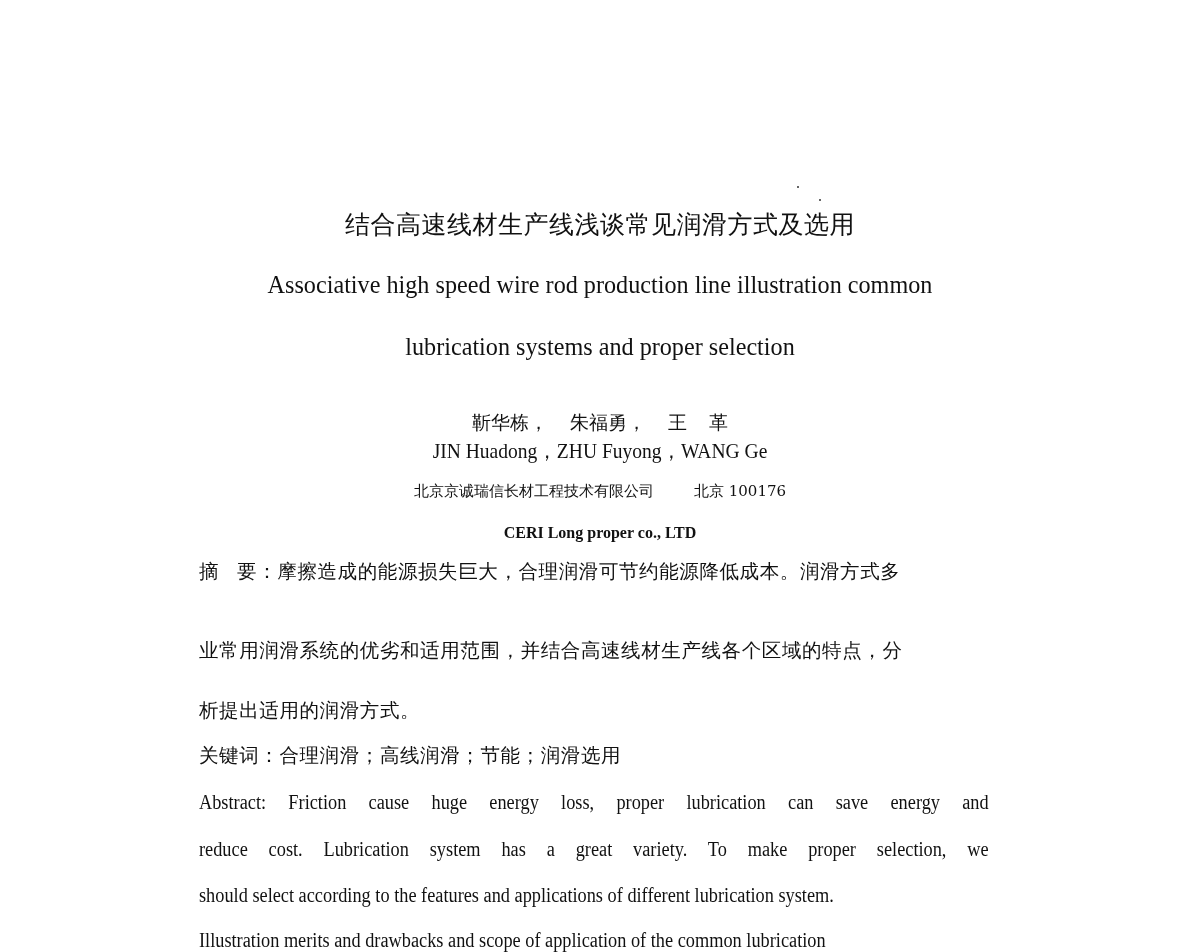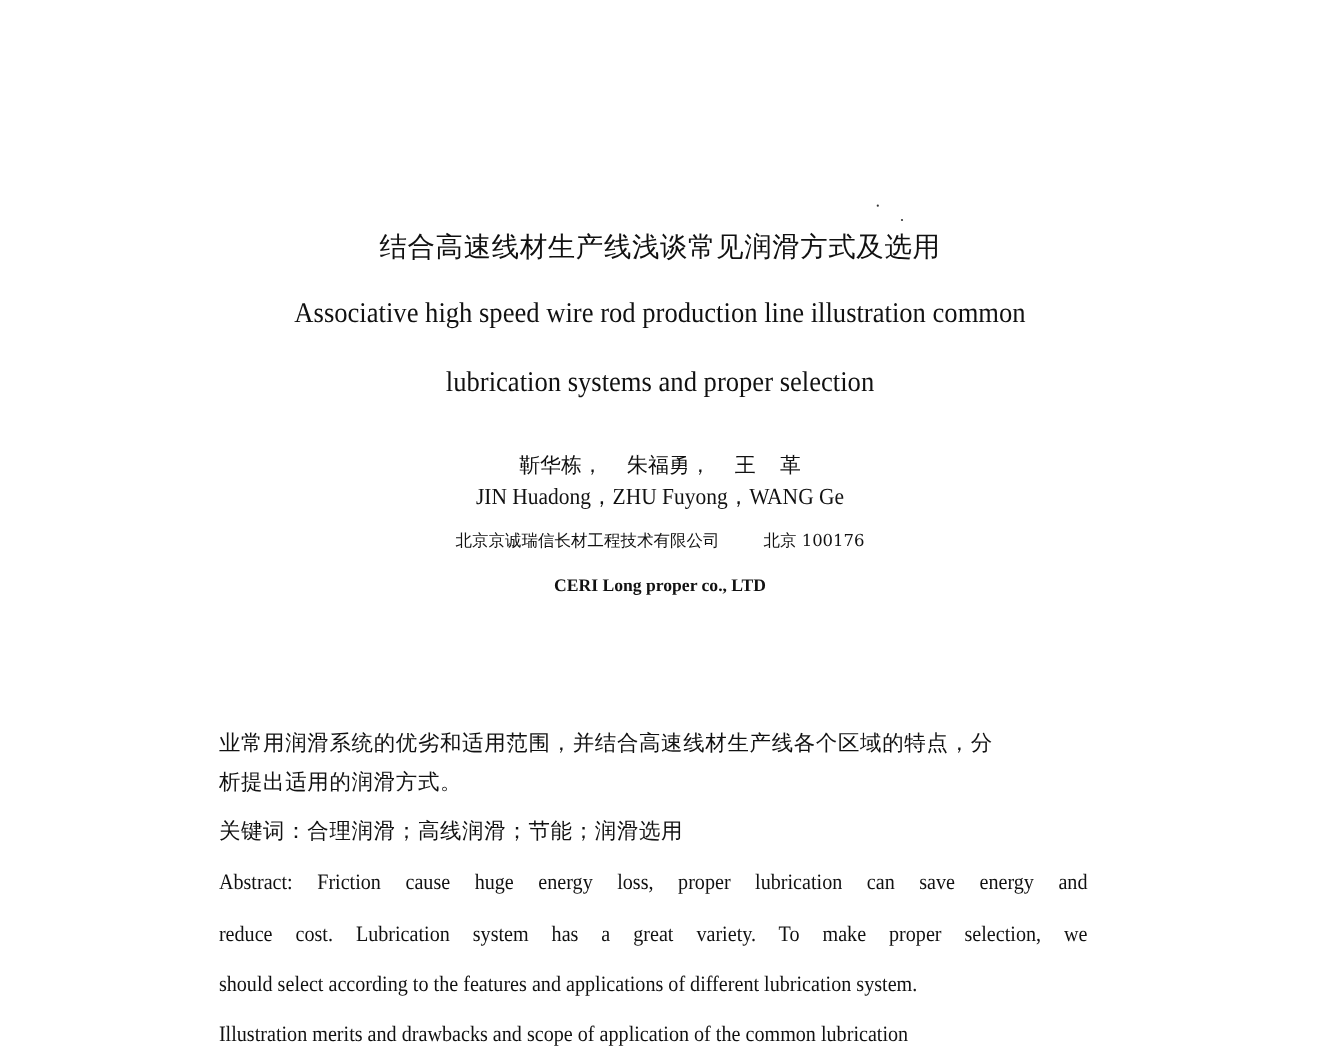--- a/index.html
+++ b/index.html
@@ -13,21 +13,21 @@
     .t2 { top:332px; }
     .authors-cn { top:390px; font-size:19px; word-spacing:0;margin-top:20px; }
     .authors-cn span.gap { display:inline-block; width:22px; }
     .authors-en { top:437px; font-family:"Liberation Serif", serif; font-size:21px; transform:scaleX(0.93); transform-origin:center; }
     .affil-cn { top:482px; font-size:15px; }
     .affil-cn .gap { display:inline-block; width:40px; }
     .affil-en { top:524px; font-family:"Liberation Serif", serif; font-weight:bold; font-size:16px; }
     .body-cn { left:199px; font-size:19.5px; letter-spacing:0.6px; }
     .l1 { top:558px; }
     .l2 { top:604px; }
-    .l3 { top:662px; }
+    .l3 { top:637px; }
     .l4 { top:697px; }
     .l5 { top:742px; }
     .body-en { left:199px; width:790px; font-family:"Liberation Serif", serif; font-size:20px; transform:scaleX(0.915); transform-origin:left; }
     .e1 { top:791px; width:863px; text-align:justify; text-align-last:justify; }
     .e2 { top:838px; width:863px; text-align:justify; text-align-last:justify; }
     .e3 { top:884px; width:863px; }
     .e4 { top:929px; width:863px; }
     .speck { position:absolute; width:2px; height:2px; background:#333; border-radius:1px; }
     .lbl-gap { display:inline-block; width:18px; }
   </style>
@@ -48,20 +48,23 @@
   </div>
 
   <div class="abs center authors-en">JIN Huadong，ZHU Fuyong，WANG Ge</div>
 
   <div class="abs center affil-cn">
     <span>北京京诚瑞信长材工程技术有限公司</span><span class="gap"></span><span>北京 100176</span>
   </div>
 
   <div class="abs center affil-en">CERI Long proper co., LTD</div>
 
+  <div class="abs body-cn l1">
+    <span>摘</span><span class="lbl-gap"></span><span>要：</span><span>摩擦造成的能源损失巨大，合理润滑可节约能源降低成本。润滑方式多</span>
+  </div>
   <div class="abs body-cn l3">业常用润滑系统的优劣和适用范围，并结合高速线材生产线各个区域的特点，分</div>
   <div class="abs body-cn l4">析提出适用的润滑方式。</div>
   <div class="abs body-cn l5">关键词：合理润滑；高线润滑；节能；润滑选用</div>
 
   <div class="abs body-en e1">Abstract: Friction cause huge energy loss, proper lubrication can save energy and</div>
   <div class="abs body-en e2">reduce cost. Lubrication system has a great variety. To make proper selection, we</div>
   <div class="abs body-en e3">should select according to the features and applications of different lubrication system.</div>
   <div class="abs body-en e4">Illustration merits and drawbacks and scope of application of the common lubrication</div>
 
 </div>

